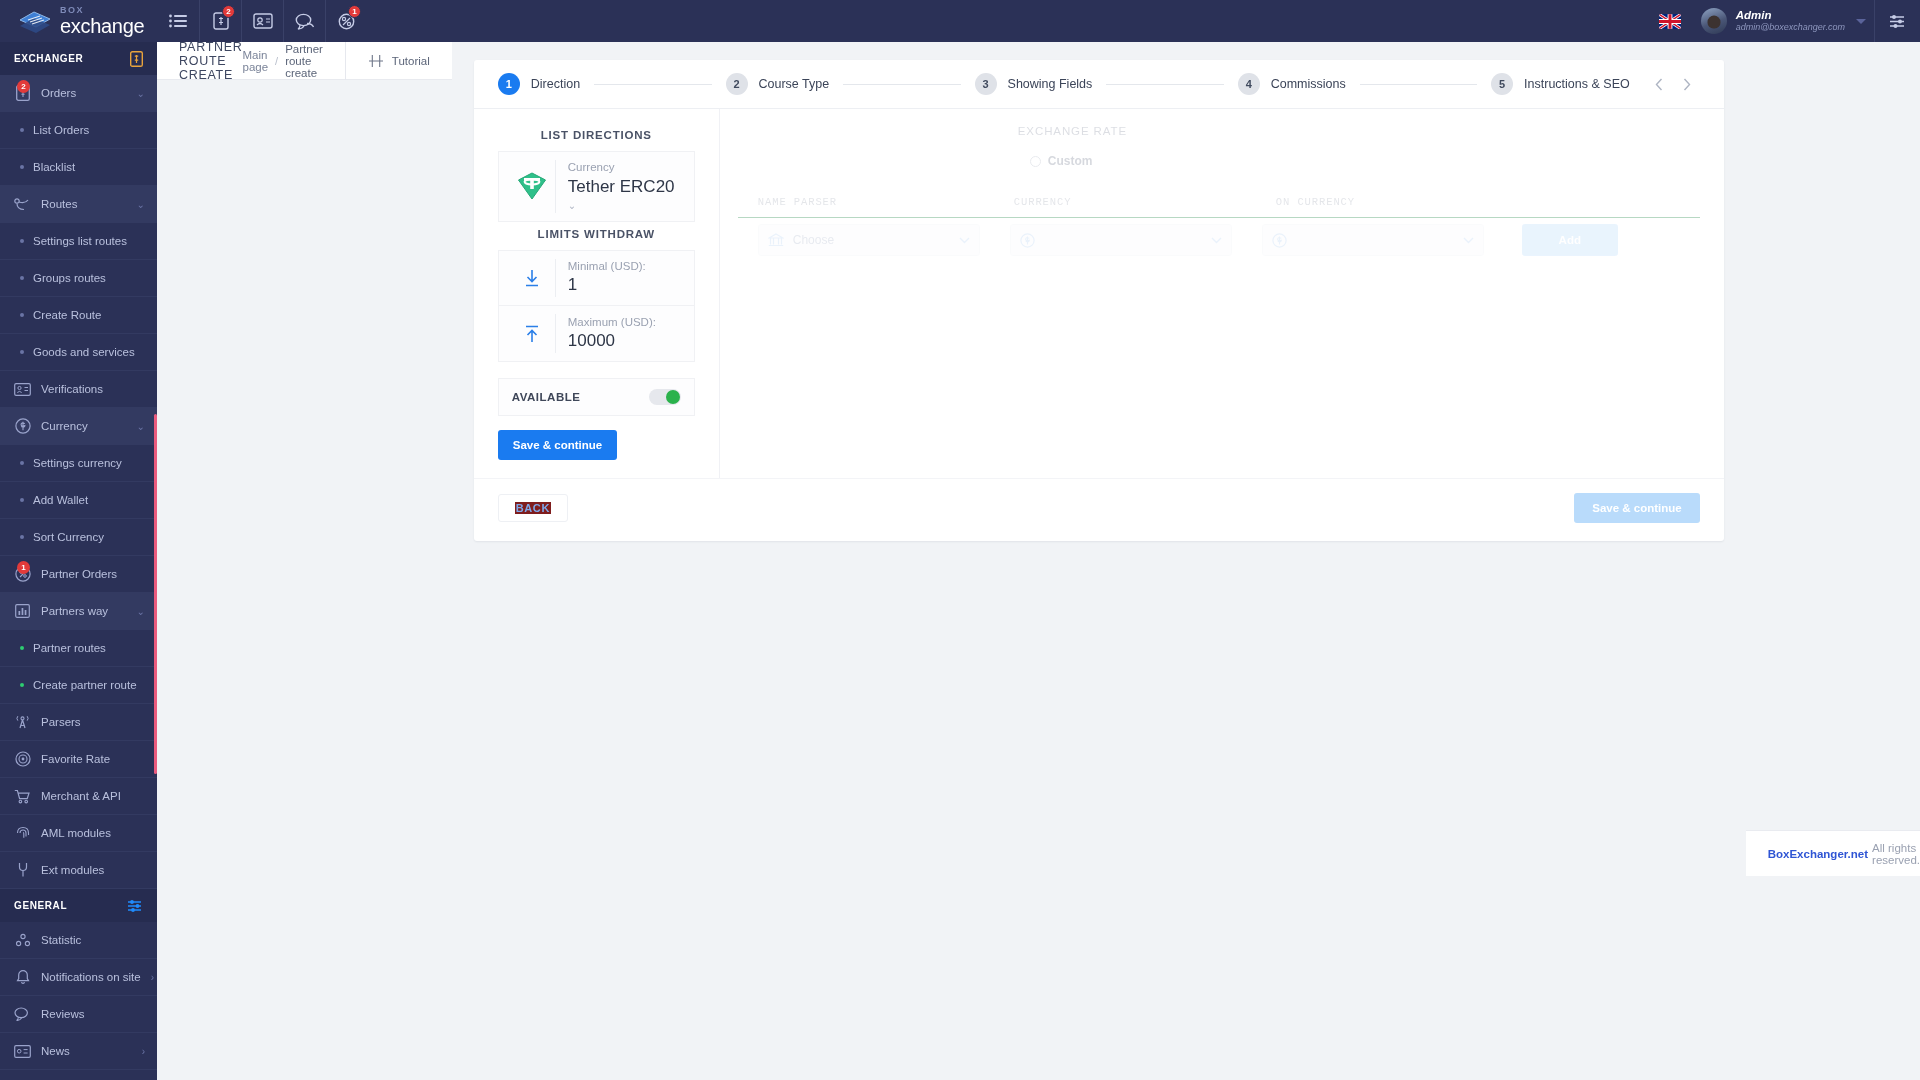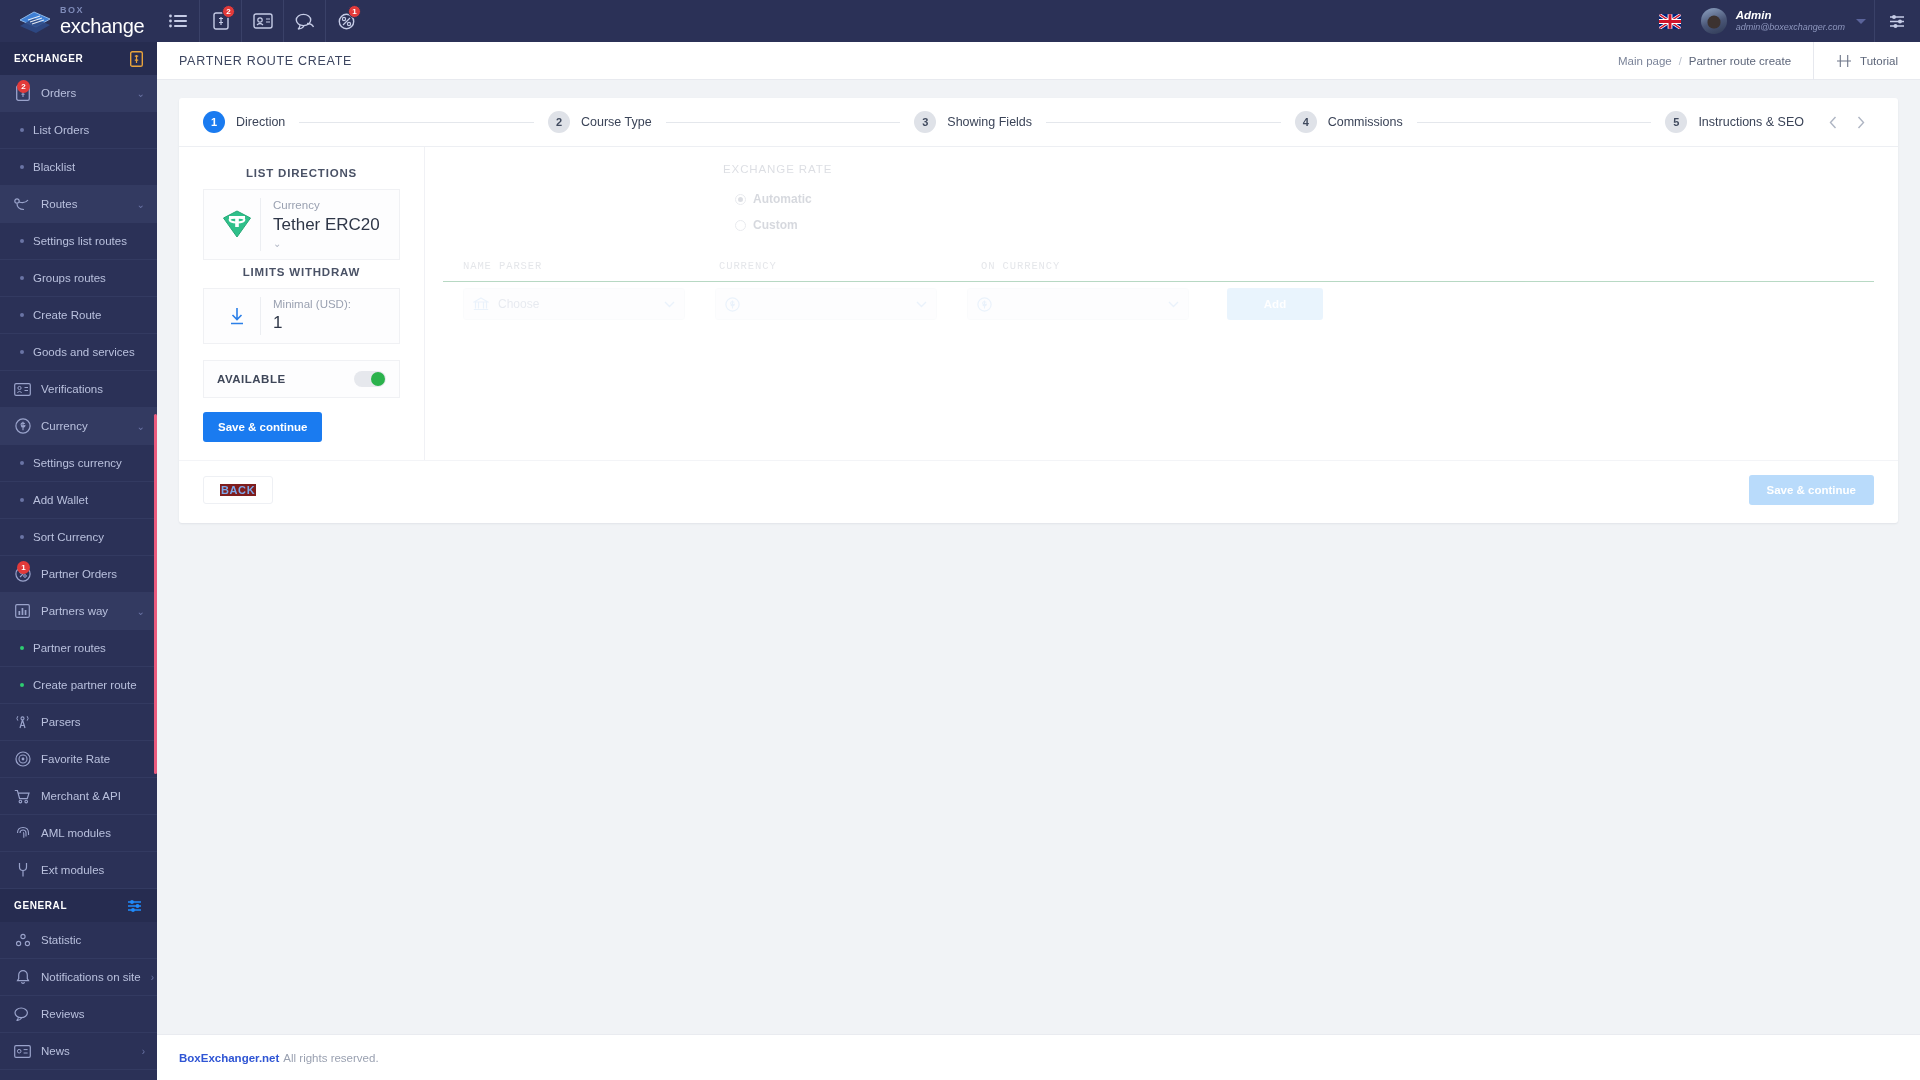--- a/index.html
+++ b/index.html
@@ -3,21 +3,21 @@
 <meta charset="utf-8">
 <style>
   * { box-sizing: border-box; margin: 0; padding: 0; }
   html, body { width: 1920px; height: 1080px; overflow: hidden; }
   body {
     font-family: "Liberation Sans", sans-serif;
     background: #f1f3f6;
     color: #333;
     font-size: 13px;
   }
-  .app { display: flex; flex-direction: column; width: 1920px; height: 1080px; }
+  .app { display: flex; flex-direction: column; width: 1920px; height: 876px; }
 
   
   .topbar {
     height: 42px; background: #2b3157; display: flex; align-items: center;
     flex: 0 0 42px; position: relative; z-index: 5;
   }
   .brand {
     width: 157px; height: 42px; display: flex; align-items: center; gap: 8px;
     padding-left: 18px; flex: 0 0 157px;
   }
@@ -106,21 +106,21 @@
     position: absolute; left: 17px; top: 5px; background: #e23a3a; color: #fff;
     font-size: 8px; font-weight: bold; min-width: 13px; height: 13px; border-radius: 7px;
     display: flex; align-items: center; justify-content: center; padding: 0 3px; z-index: 2;
   }
   .side-scroll-thumb {
     position: absolute; right: 0; top: 372px; width: 3px; height: 360px; background: #eb5b7e;
     border-radius: 2px;
   }
 
   
-  .main { flex: 1 1 auto; display: flex; flex-direction: column; min-width: 0; background: #f1f3f6; }
+  .main { flex: 1 1 auto; display: flex; flex-direction: row; min-width: 0; background: #f1f3f6; }
   .page-head {
     height: 38px; background: #fff; display: flex; align-items: center;
     padding: 0 0 0 22px; border-bottom: 1px solid #e8eaef; flex: 0 0 38px;
   }
   .page-title { font-size: 12.5px; letter-spacing: 0.7px; color: #3d4660; font-weight: 500; }
   .crumbs { margin-left: auto; display: flex; align-items: center; height: 38px; }
   .crumb { font-size: 11.5px; color: #7b8499; cursor: pointer; }
   .crumb-sep { color: #b9bfcc; margin: 0 7px; font-size: 11px; }
   .crumb.curr { color: #5c6579; }
   .tutorial {
@@ -689,36 +689,44 @@
                   <svg width="20" height="20" viewBox="0 0 20 20">
                       <path d="M10 2 v11 M5.5 9 L10 13.5 L14.5 9 M4 17.5 h12" fill="none" stroke="#2b7fe8" stroke-width="1.6"></path>
                     </svg>
                 </span>
                 <span class="field-divider"></span>
                 <span class="field-body">
                   <span class="field-lbl">Minimal (USD):</span>
                   <span class="field-val">1</span>
                 </span>
               </div>
+              <div class="field-card">
+                <span class="field-ico">
+                  <svg width="20" height="20" viewBox="0 0 20 20">
+                      <path d="M10 18 v-11 M5.5 11 L10 6.5 L14.5 11 M4 2.5 h12" fill="none" stroke="#2b7fe8" stroke-width="1.6"></path>
+                    </svg>
+                </span>
+                <span class="field-divider"></span>
+                <span class="field-body">
+                  <span class="field-lbl">Maximum (USD):</span>
+                  <span class="field-val">10000</span>
+                </span>
+              </div>
 
               <div class="avail-row">
                 <span class="avail-lbl">AVAILABLE</span>
                 <span class="toggle"></span>
               </div>
 
               <button class="btn btn-primary left-save">Save &amp; continue</button>
             </div>
 
             <div class="right-col faded">
               <div class="rate-title">EXCHANGE RATE</div>
 
-              <div class="radio-row">
-                <span class="radio-dot sel"></span>
-                <span>Automatic</span>
-              </div>
               <div class="radio-row">
                 <span class="radio-dot"></span>
                 <span>Custom</span>
               </div>
 
               <div class="tbl-head">
                 <span class="th col-parser">NAME PARSER</span>
                 <span class="th col-cur">CURRENCY</span>
                 <span class="th col-oncur">ON CURRENCY</span>
                 <span class="th col-act"></span>

